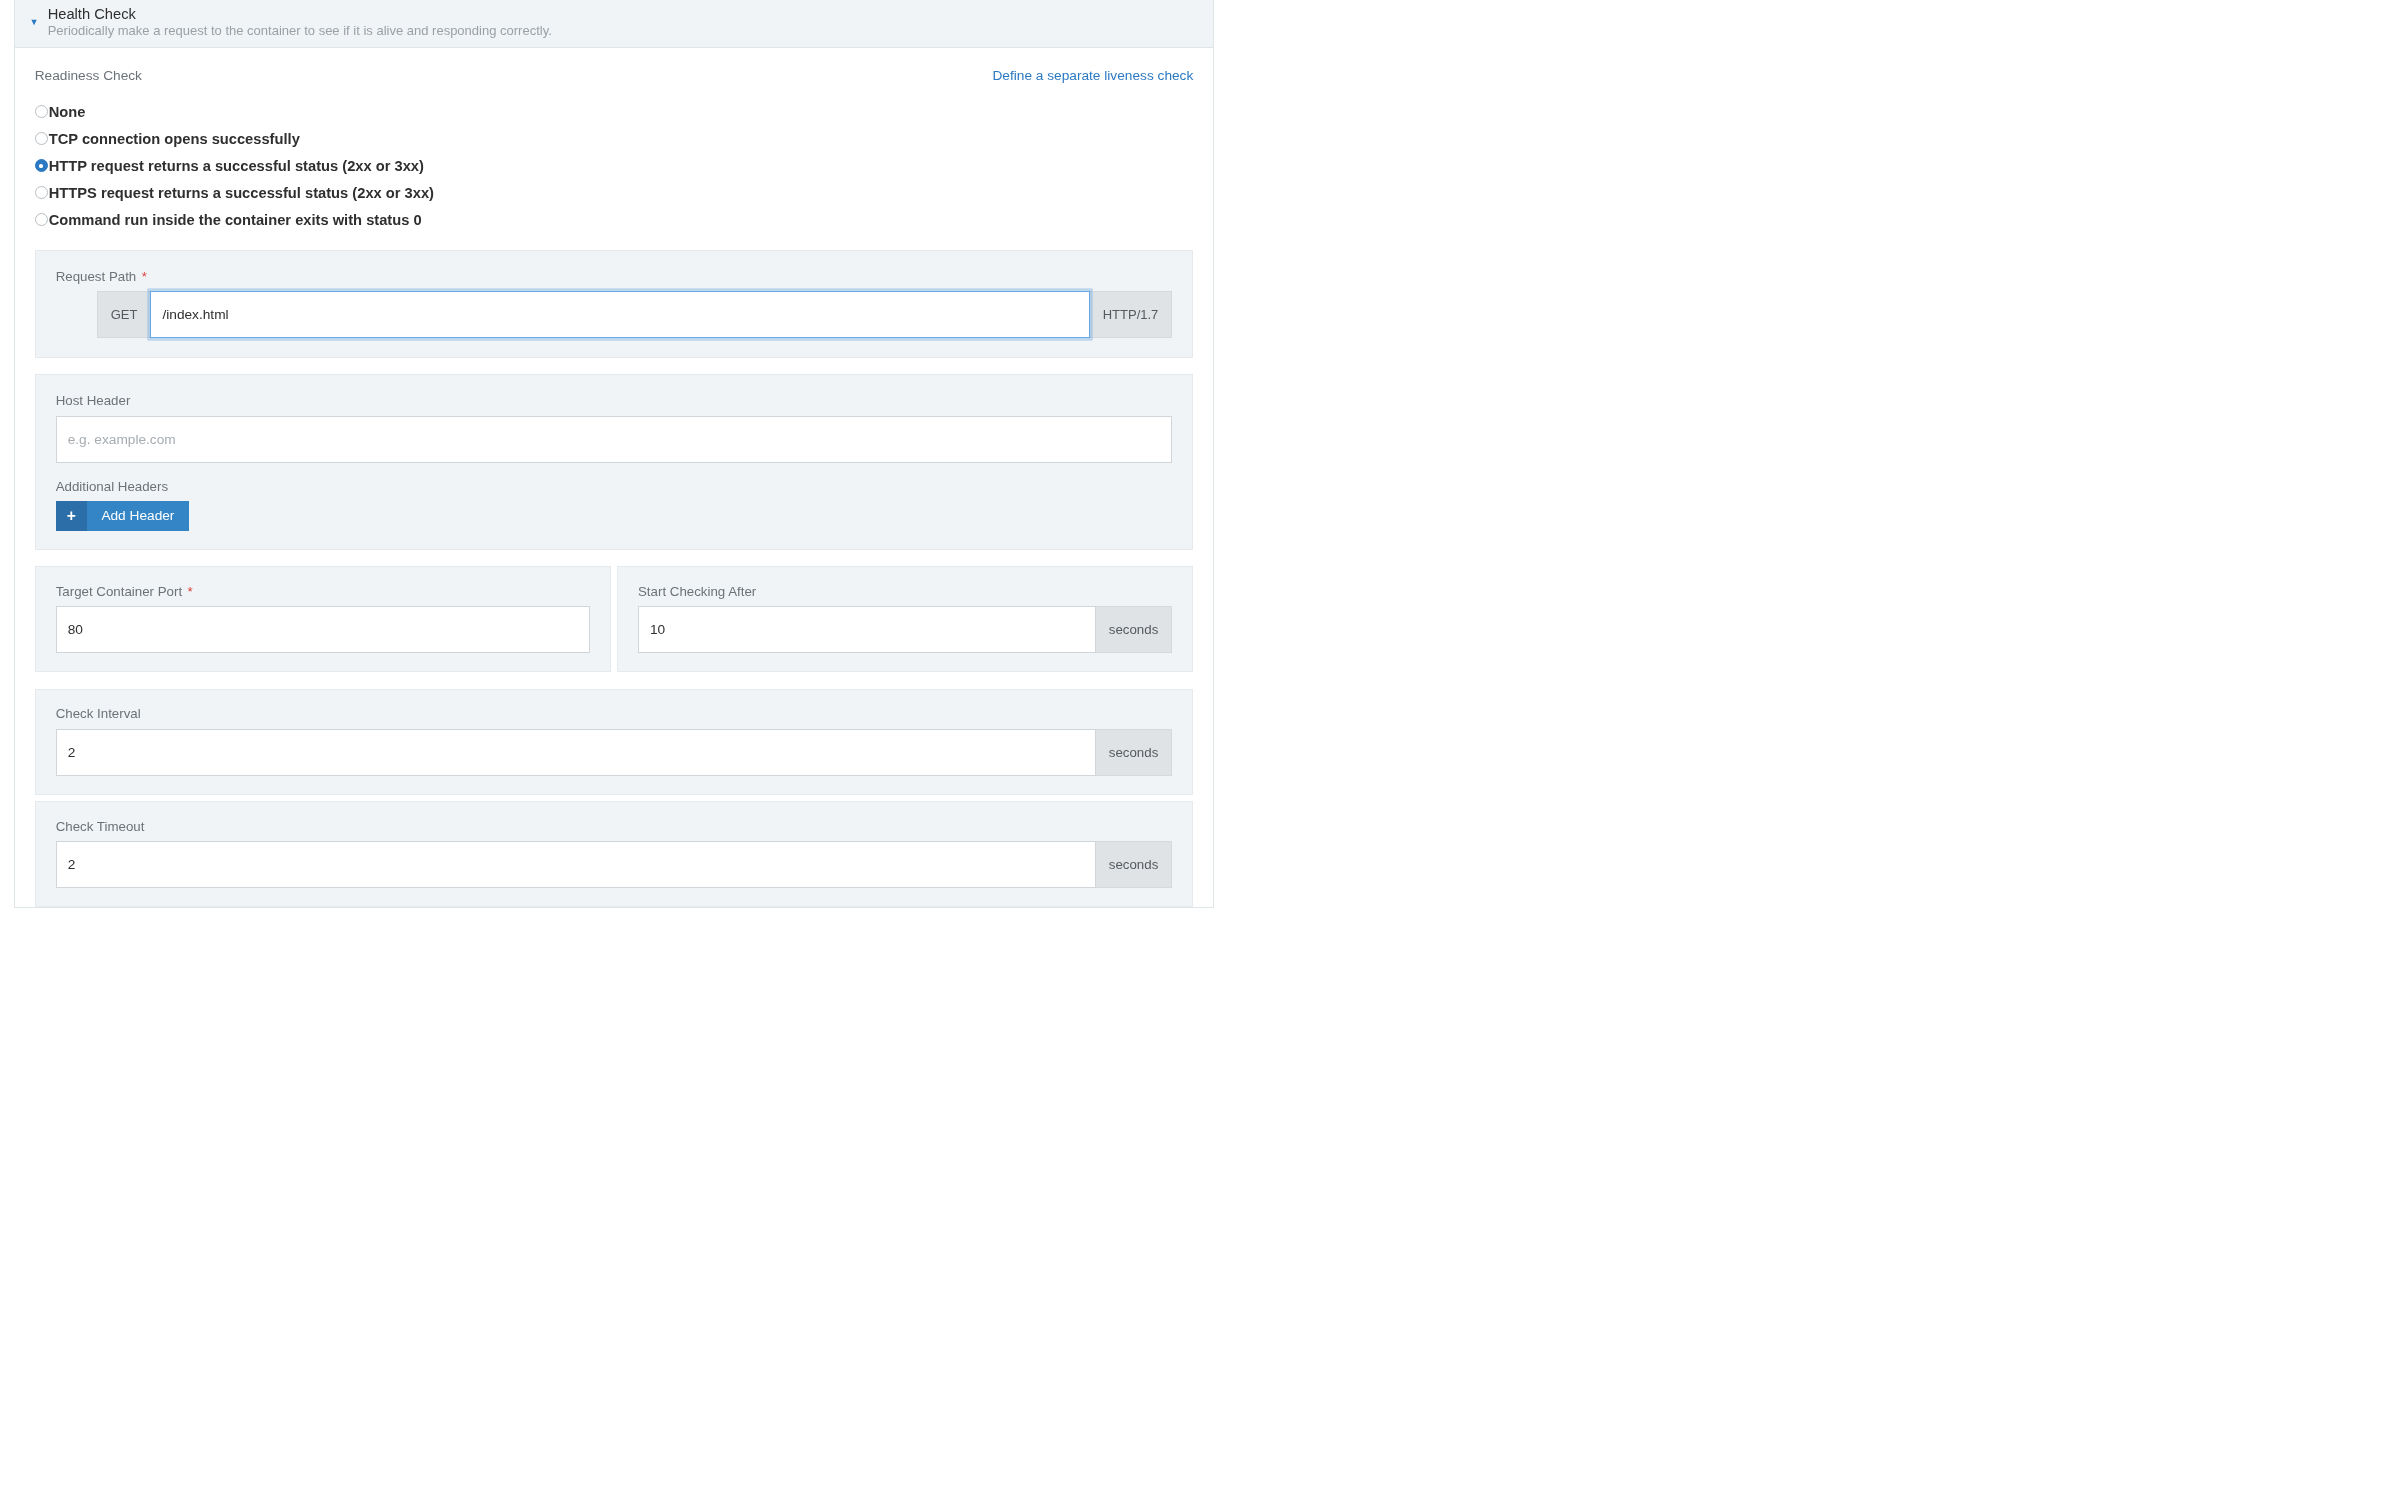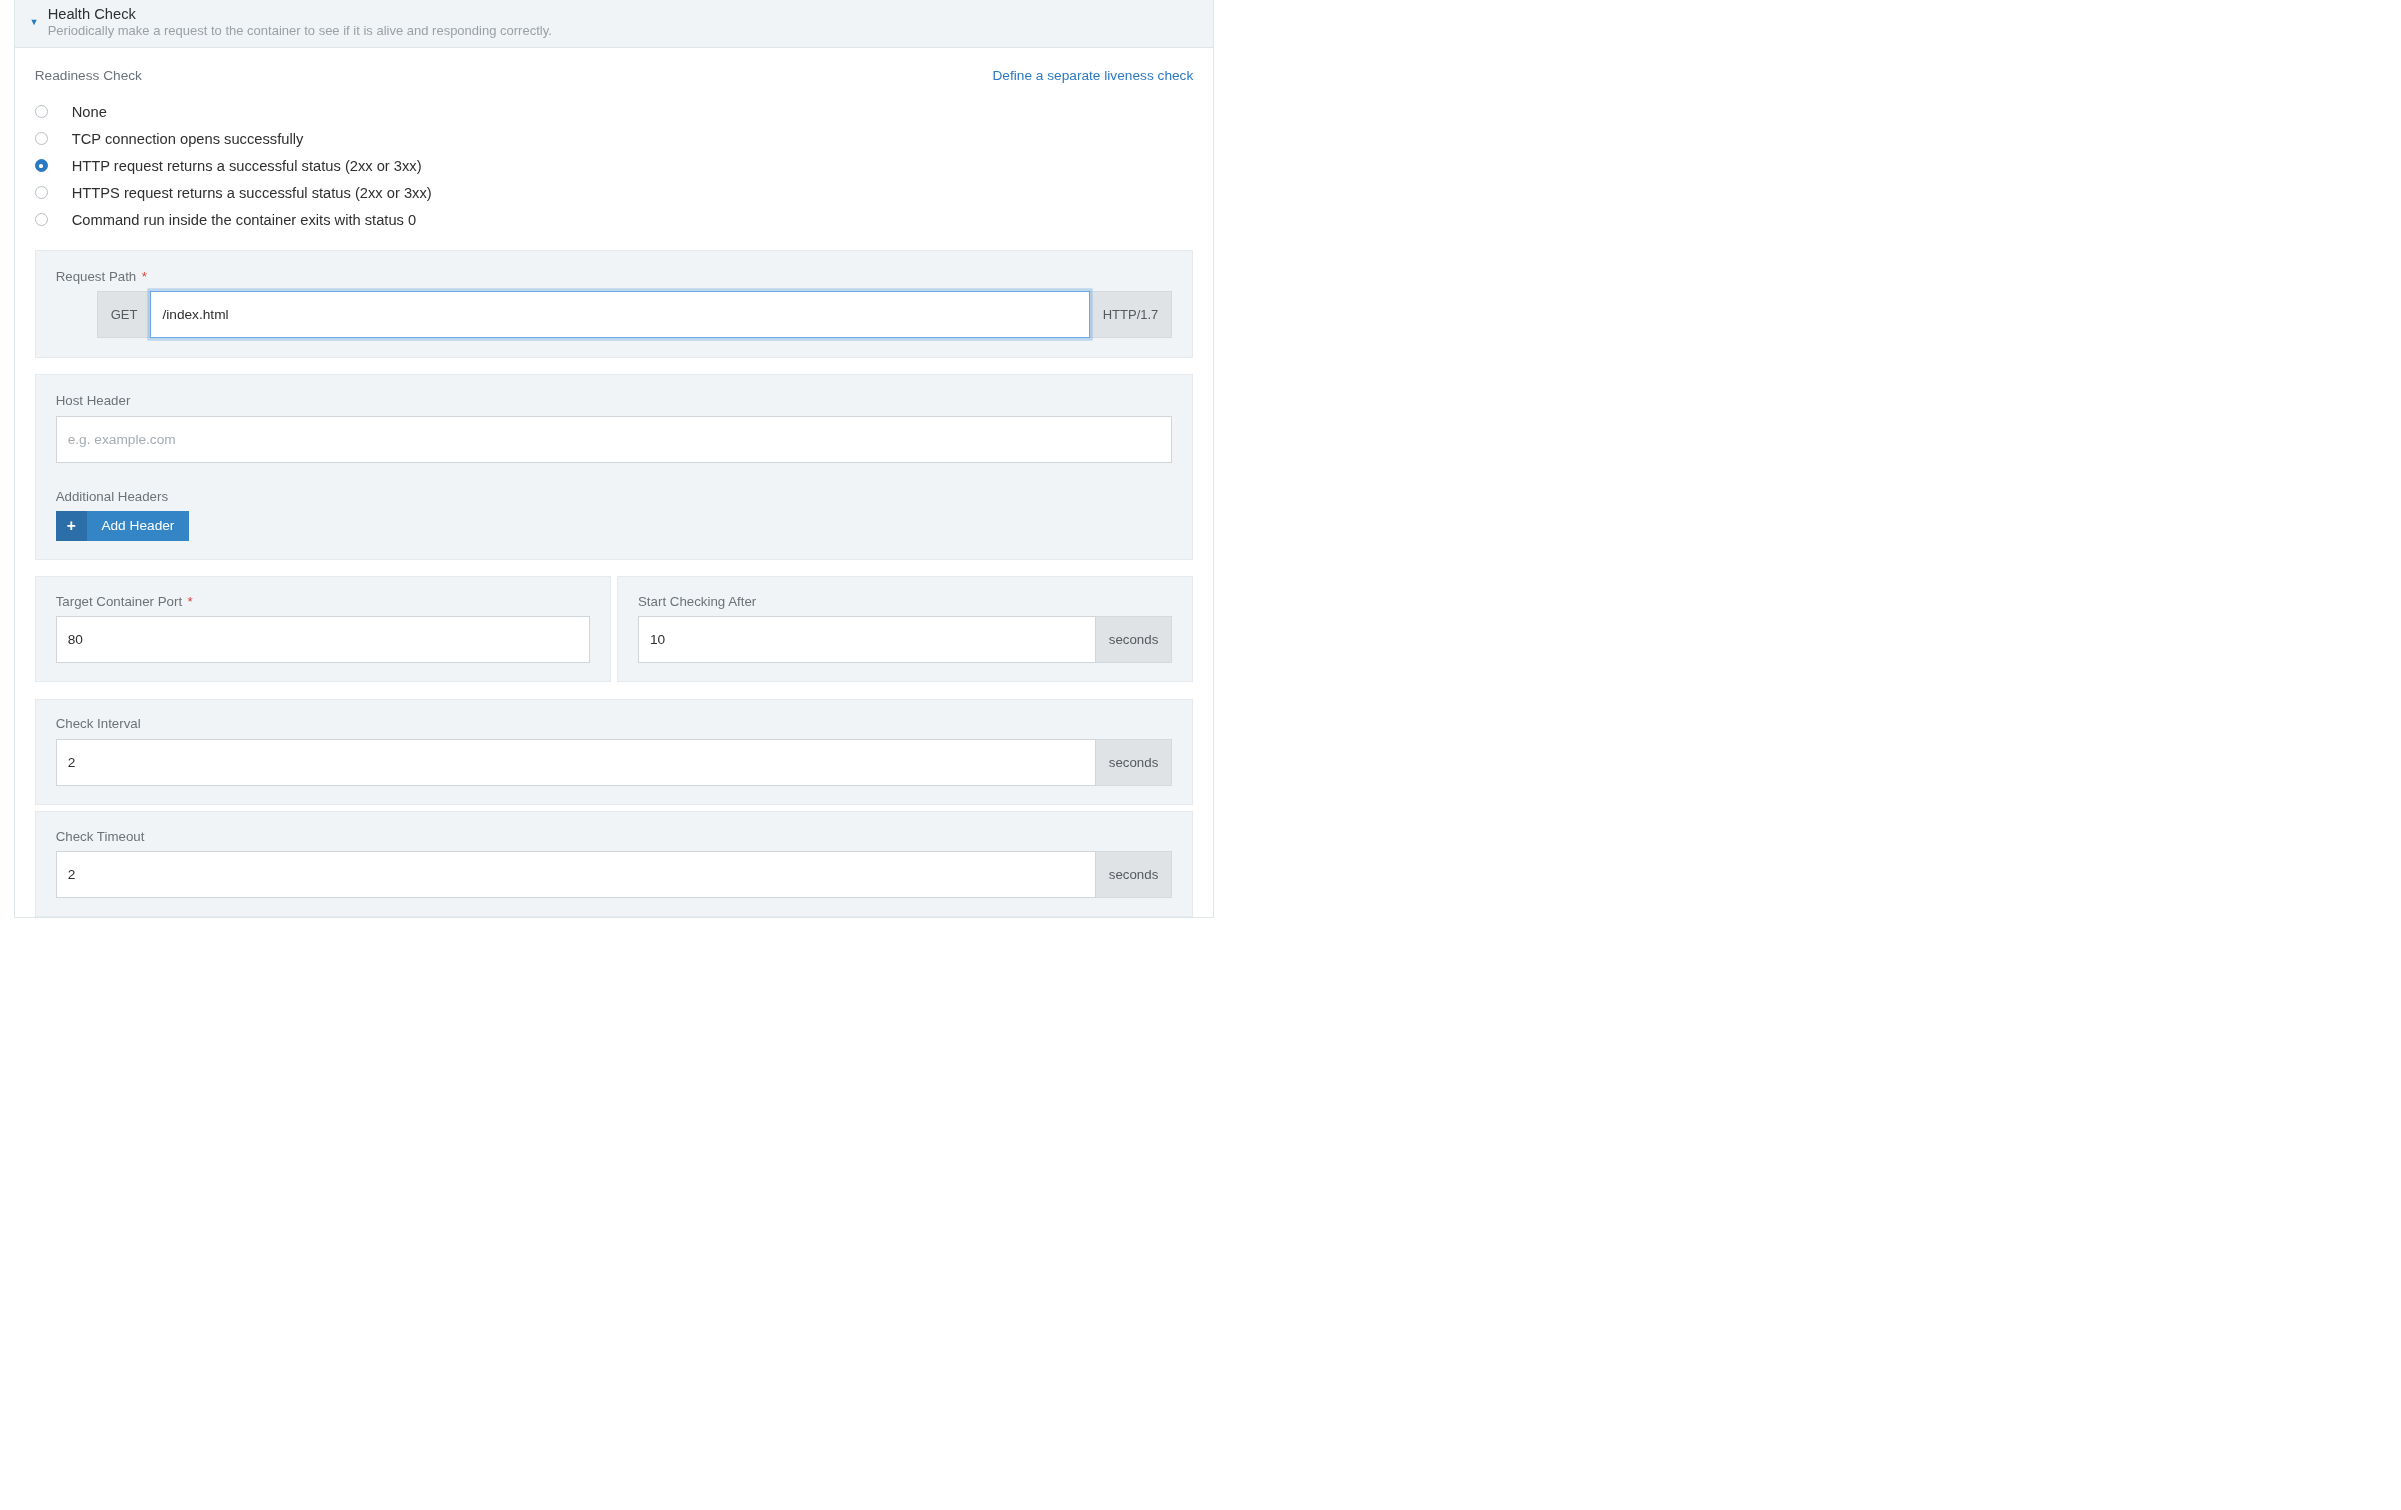--- a/index.html
+++ b/index.html
@@ -58,23 +58,24 @@
   }
   .link-blue {
     color: #2b79c2;
     font-size: 13.7px;
     cursor: pointer;
   }
   .radio-group { margin-bottom: 16.5px; }
   .radio-row {
     display: flex;
     align-items: center;
-    gap: 24px;
+    gap: 1px;
     padding: 5.5px 0;
     cursor: pointer;
+    font-weight: bold;
   }
   .radio {
     width: 13px;
     height: 13px;
     border: 0.9px solid #b8bec3;
     border-radius: 50%;
     display: inline-flex;
     align-items: center;
     justify-content: center;
     flex-shrink: 0;
@@ -237,21 +238,21 @@
         </span>
         <div class="input-group">
           <span class="addon left">GET</span>
           <input type="text" class="text-input focused" value="/index.html" style="">
           <span class="addon right">HTTP/1.7</span>
         </div>
       </div>
 
       <div class="panel">
         <span class="field-label">Host Header</span>
-        <input type="text" class="text-input" style="width: 100%; margin-bottom: 26px;" placeholder="e.g. example.com">
+        <input type="text" class="text-input" style="width: 100%; margin-bottom: 16px;" placeholder="e.g. example.com">
         <span class="field-label">Additional Headers</span>
         <div class="btn-add">
           <span class="plus">+</span>
           <span class="btn-label">Add Header</span>
         </div>
       </div>
 
       <div class="two-col">
         <div class="panel">
           <span class="field-label">

